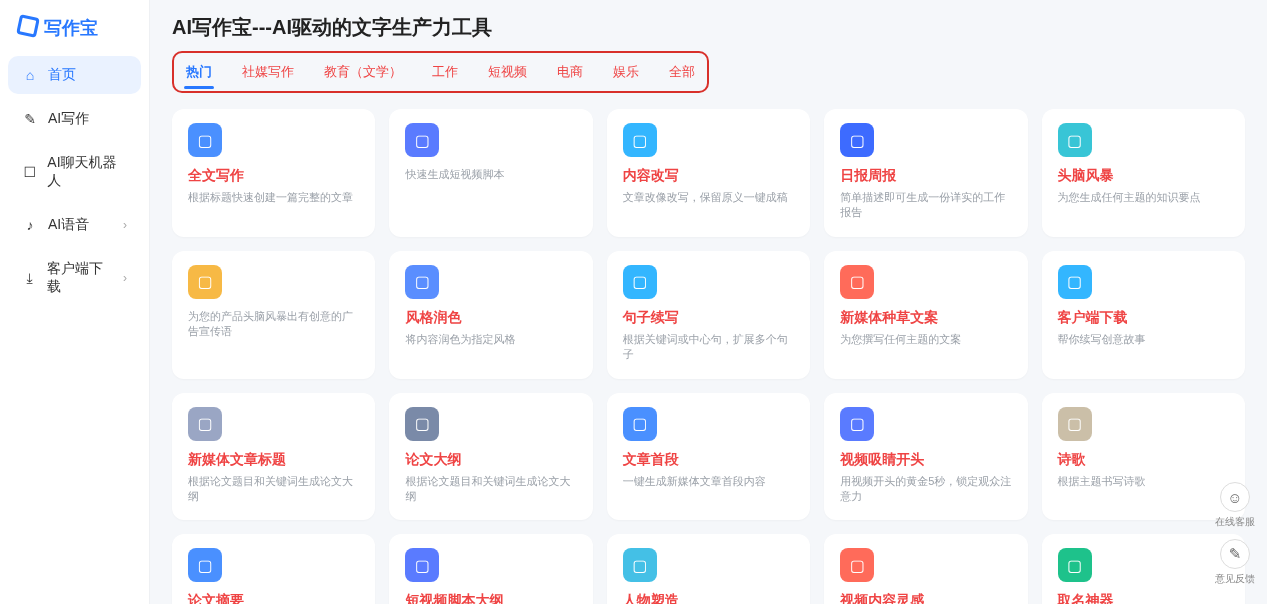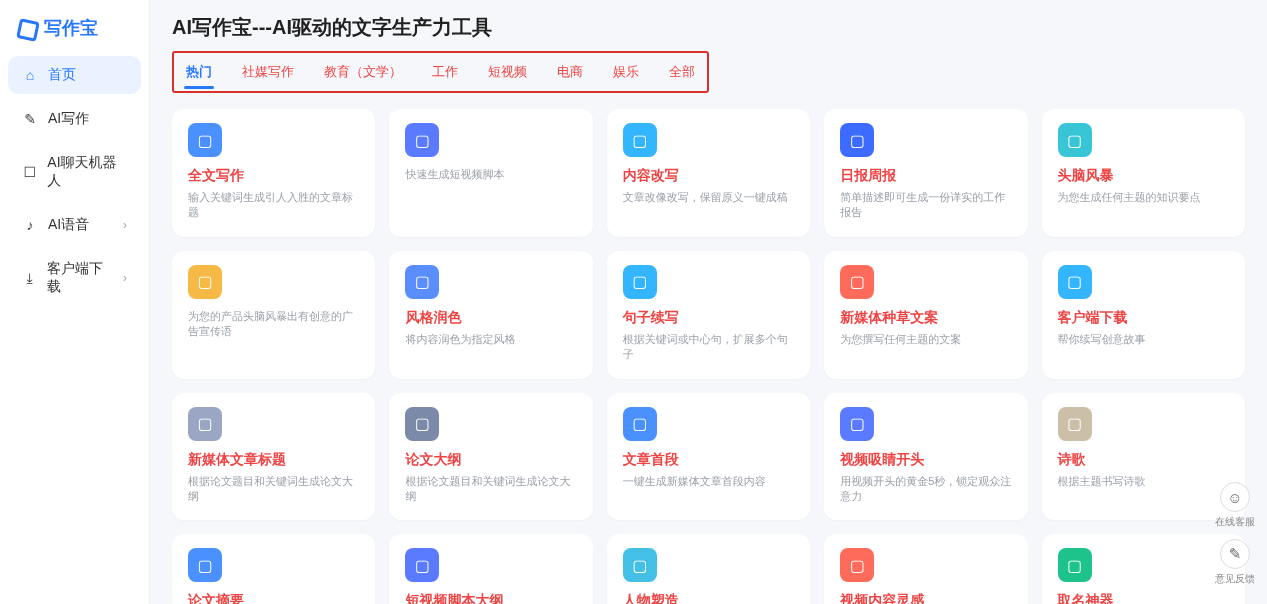--- a/index.html
+++ b/index.html
@@ -13,21 +13,21 @@
     }
     .app { display: flex; height: 100%; }
     .sidebar {
       width: 150px;
       background: #fff;
       padding: 8px;
       border-right: 1px solid #eef0f3;
     }
     .logo {
       display: flex;
-      align-items: flex-end;
+      align-items: flex-start;
       gap: 6px;
       padding: 8px 10px 16px;
       color: #2878ff;
       font-weight: 700;
       font-size: 18px;
     }
     .logo-mark {
       width: 20px; height: 20px;
       border: 3px solid #2878ff;
       border-radius: 4px;
@@ -54,21 +54,21 @@
       overflow: hidden;
     }
     .page-title {
       font-size: 20px;
       font-weight: 700;
       color: #222;
       margin-bottom: 10px;
     }
     .tabs-wrap {
       border: 2px solid #d8302a;
-      border-radius: 3px;
+      border-radius: 10px;
       padding: 4px 10px 0;
       display: inline-flex;
       gap: 26px;
       margin-bottom: 16px;
     }
     .tab {
       font-size: 13px;
       color: #ef4444;
       padding: 6px 2px 10px;
       cursor: pointer;
@@ -185,21 +185,21 @@
         <span class="tab">工作</span>
         <span class="tab">短视频</span>
         <span class="tab">电商</span>
         <span class="tab">娱乐</span>
         <span class="tab">全部</span>
       </div>
     <div class="grid" id="grid">
         <div class="card">
           <div class="card-icon" style="background:#4a90ff">▢</div>
           <div class="card-title">全文写作</div>
-          <div class="card-desc">输入关键词生成引人入胜的文章标题</div>
+          <div class="card-desc">根据标题快速创建一篇完整的文章</div>
         </div>
         <div class="card">
           <div class="card-icon" style="background:#5a7bff">▢</div>
           <div class="card-desc">快速生成短视频脚本</div>
         </div>
         <div class="card">
           <div class="card-icon" style="background:#33b6ff">▢</div>
           <div class="card-title">内容改写</div>
           <div class="card-desc">文章改像改写，保留原义一键成稿</div>
         </div>

